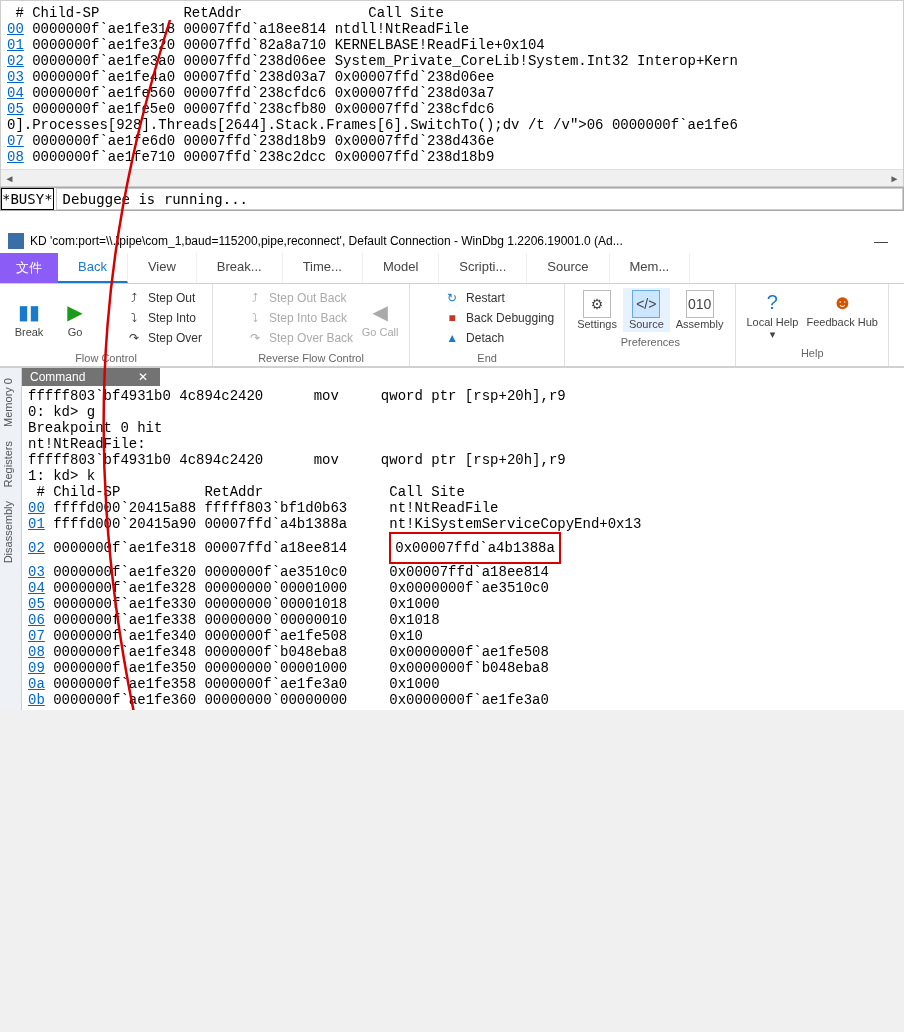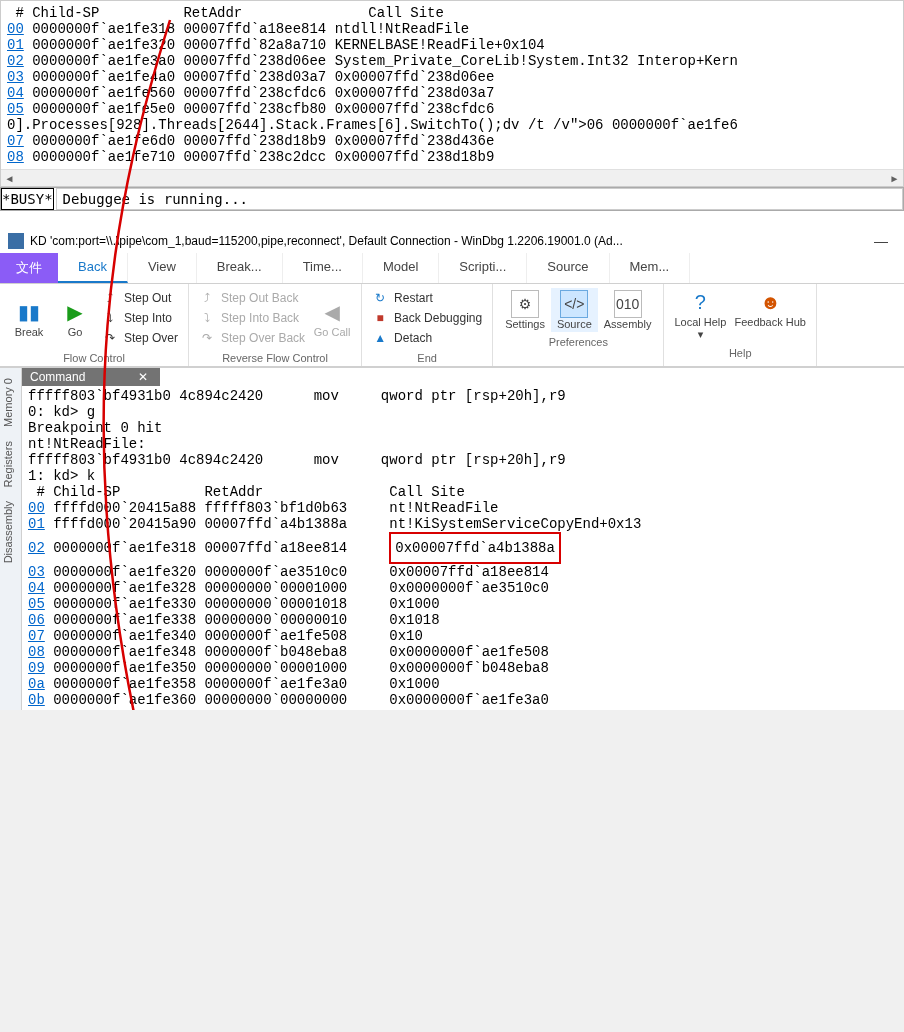--- a/index.html
+++ b/index.html
@@ -26,21 +26,21 @@
   .file-tab { background:#8b5cf6; color:#fff; padding:6px 16px; font-size:13px; cursor:pointer; }
   .tab { padding:6px 20px; font-size:13px; color:#444; cursor:pointer; border-right:1px solid #eee;}
   .tab.active { color:#1979ca; border-bottom:2px solid #1979ca; }
 
   .ribbon-body { display:flex; }
   .group { border-right:1px solid #e0e0e0; padding:4px 6px 2px 6px; text-align:center; }
   .group-lbl { font-size:11px; color:#666; padding-top:4px; }
   .bigbtn { display:flex; flex-direction:column; align-items:center; justify-content:center; width:46px; padding:2px; cursor:pointer; font-size:11px; color:#444;}
   .bigbtn .icon { font-size:20px; height:28px; display:flex; align-items:center; justify-content:center; }
   .row-btns { display:flex; }
-  .small-list { text-align:left; }
+  .small-list { text-align:left;margin-left:24px; }
   .small-item { display:flex; align-items:center; gap:6px; padding:2px 4px; font-size:12px; cursor:pointer; color:#333;}
   .small-item.disabled { color:#aaa; }
   .iconbox { width:16px; height:16px; display:inline-flex; align-items:center; justify-content:center; font-size:12px; }
   .pref-btn { display:inline-flex; flex-direction:column; align-items:center; padding:2px 6px; cursor:pointer; font-size:11px; color:#444;}
   .pref-btn .pic { width:28px; height:28px; border:1px solid #bbb; display:flex; align-items:center; justify-content:center; font-size:14px; background:#fff;}
   .pref-btn.active .pic { background:#cce6ff; border-color:#6aa9e0;}
   .pref-btn.active { background:#e6f2ff; }
   .help-col { padding:2px 6px; }
   .help-btn { display:inline-flex; flex-direction:column; align-items:center; padding:2px 4px; font-size:11px; color:#444; cursor:pointer;}
   .help-btn .ic { width:28px;height:28px; display:flex;align-items:center;justify-content:center; font-size:20px;}

